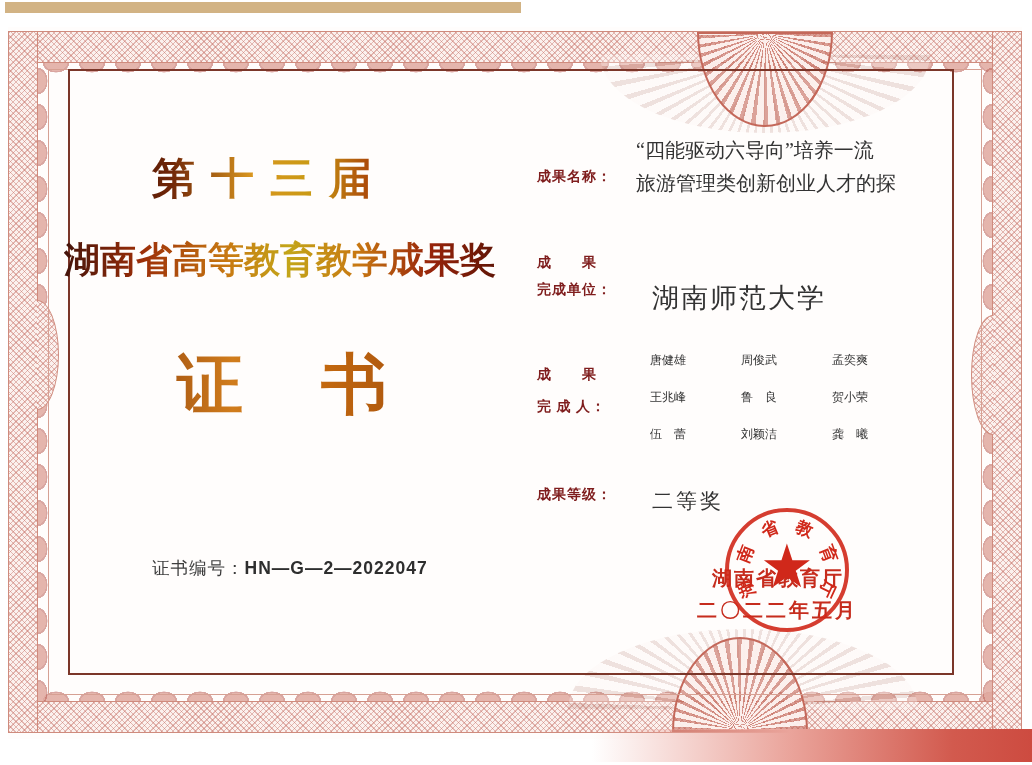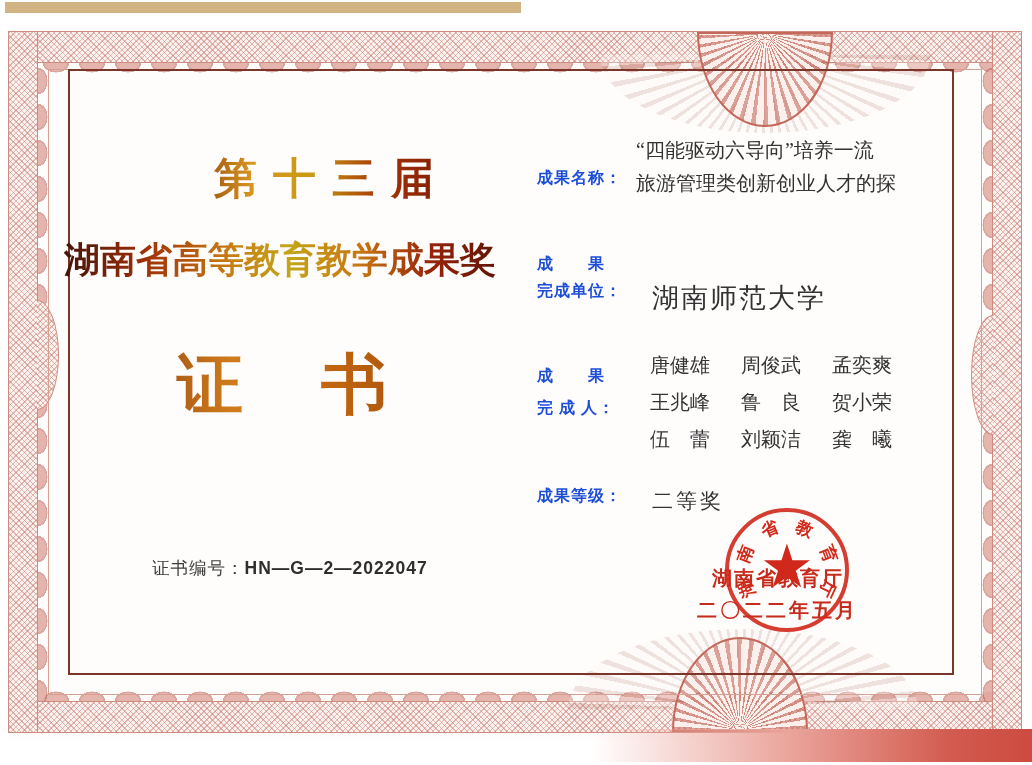--- a/index.html
+++ b/index.html
@@ -67,45 +67,45 @@
     background-color:#fbf1ee; border:1px solid #cf8b7d; border-left:none; }
   .bump-right { right:29px; top:288px; width:22px; height:120px;
     border-radius:100% 0 0 100% / 50% 0 0 50%;
     background-image:
       repeating-linear-gradient(45deg, rgba(197,110,100,.45) 0 1px, transparent 1px 4px),
       repeating-linear-gradient(135deg, rgba(197,110,100,.45) 0 1px, transparent 1px 4px);
     background-color:#fbf1ee; border:1px solid #cf8b7d; border-right:none; }
 
   
   .grad-text { -webkit-background-clip:text; background-clip:text; color:transparent; }
-  #session-title { position:absolute; left:90px; top:150px; width:360px; text-align:right;
+  #session-title { position:absolute; left:90px; top:150px; width:360px; text-align:center;
     font-size:43px; font-weight:700; letter-spacing:16px;
     background-image:linear-gradient(90deg,#331004 0%,#6e2407 22%,#d9961f 45%,#c99a14 62%,#a33207 82%,#7e1c05 100%); }
   #award-title { position:absolute; left:64px; top:236px; width:432px; 
     font-family:Liberation Sans, sans-serif;
     font-size:36px; font-weight:900; letter-spacing:0px;
     background-image:linear-gradient(90deg,#44130a 0%,#9c2e08 18%,#c87a12 38%,#c3a519 52%,#c87812 68%,#97230a 85%,#601506 100%); }
   #doc-title { position:absolute; left:110px; top:340px; width:350px; text-align:center;
     font-size:66px; font-weight:700; letter-spacing:6px;
     background-image:linear-gradient(90deg,#8a3c0c 0%,#d07c1c 35%,#c4690f 60%,#9c4a0e 100%); }
   #cert-no { position:absolute; left:152px; top:556px; font-size:17.5px; color:#3d3d3d; letter-spacing:1px;text-align:right; }
   #cert-no .num { font-family:"Liberation Sans","DejaVu Sans",sans-serif; font-weight:700; color:#2e2e2e; }
 
   
-  .f-label { position:absolute; font-weight:700; color:#1d4ed8; font-size:16px; letter-spacing:1px; }
+  .f-label { position:absolute; font-weight:700; color:#7f1d1d; font-size:14px; letter-spacing:1px; }
   .f-value { position:absolute; color:#333333; font-size:20px; }
   #name-label { left:537px; top:168px; }
   #name-value { left:636px; top:134px; width:345px; line-height:33px; }
   #unit-label-1 { left:537px; top:254px; }
   #unit-label-2 { left:537px; top:281px; }
   #unit-value { left:652px; top:280px; font-size:27px; letter-spacing:2px; }
   #people-label-1 { left:537px; top:366px; }
   #people-label-2 { left:537px; top:398px; }
   .people-row { position:absolute; left:650px; display:flex; }
-  .people-row span { display:inline-block; width:84px; margin-right:7px; font-size:20px; color:#333; }
+  .people-row span { display:inline-block; width:84px; margin-right:7px; font-size:12px; color:#333; }
   #people-row-0 { top:352px; } #people-row-1 { top:389px; } #people-row-2 { top:426px;justify-content:flex-end; }
   #grade-label { left:537px; top:486px; }
   #grade-value { left:652px; top:487px; font-size:21px; letter-spacing:3px; }
 
   
   #seal { position:absolute; left:725px; top:508px; width:124px; height:124px; z-index:6; }
   #seal .ring { position:absolute; inset:0; border:4px solid rgba(208,40,26,.9); border-radius:50%; }
   #seal .star { position:absolute; left:0; right:0; top:22px; text-align:center;
     font-size:60px; line-height:72px; color:#d0281a; font-family:"DejaVu Sans",sans-serif; }
   #seal .rc { position:absolute; left:50%; top:50%; width:22px; height:22px; margin:-11px 0 0 -11px;

